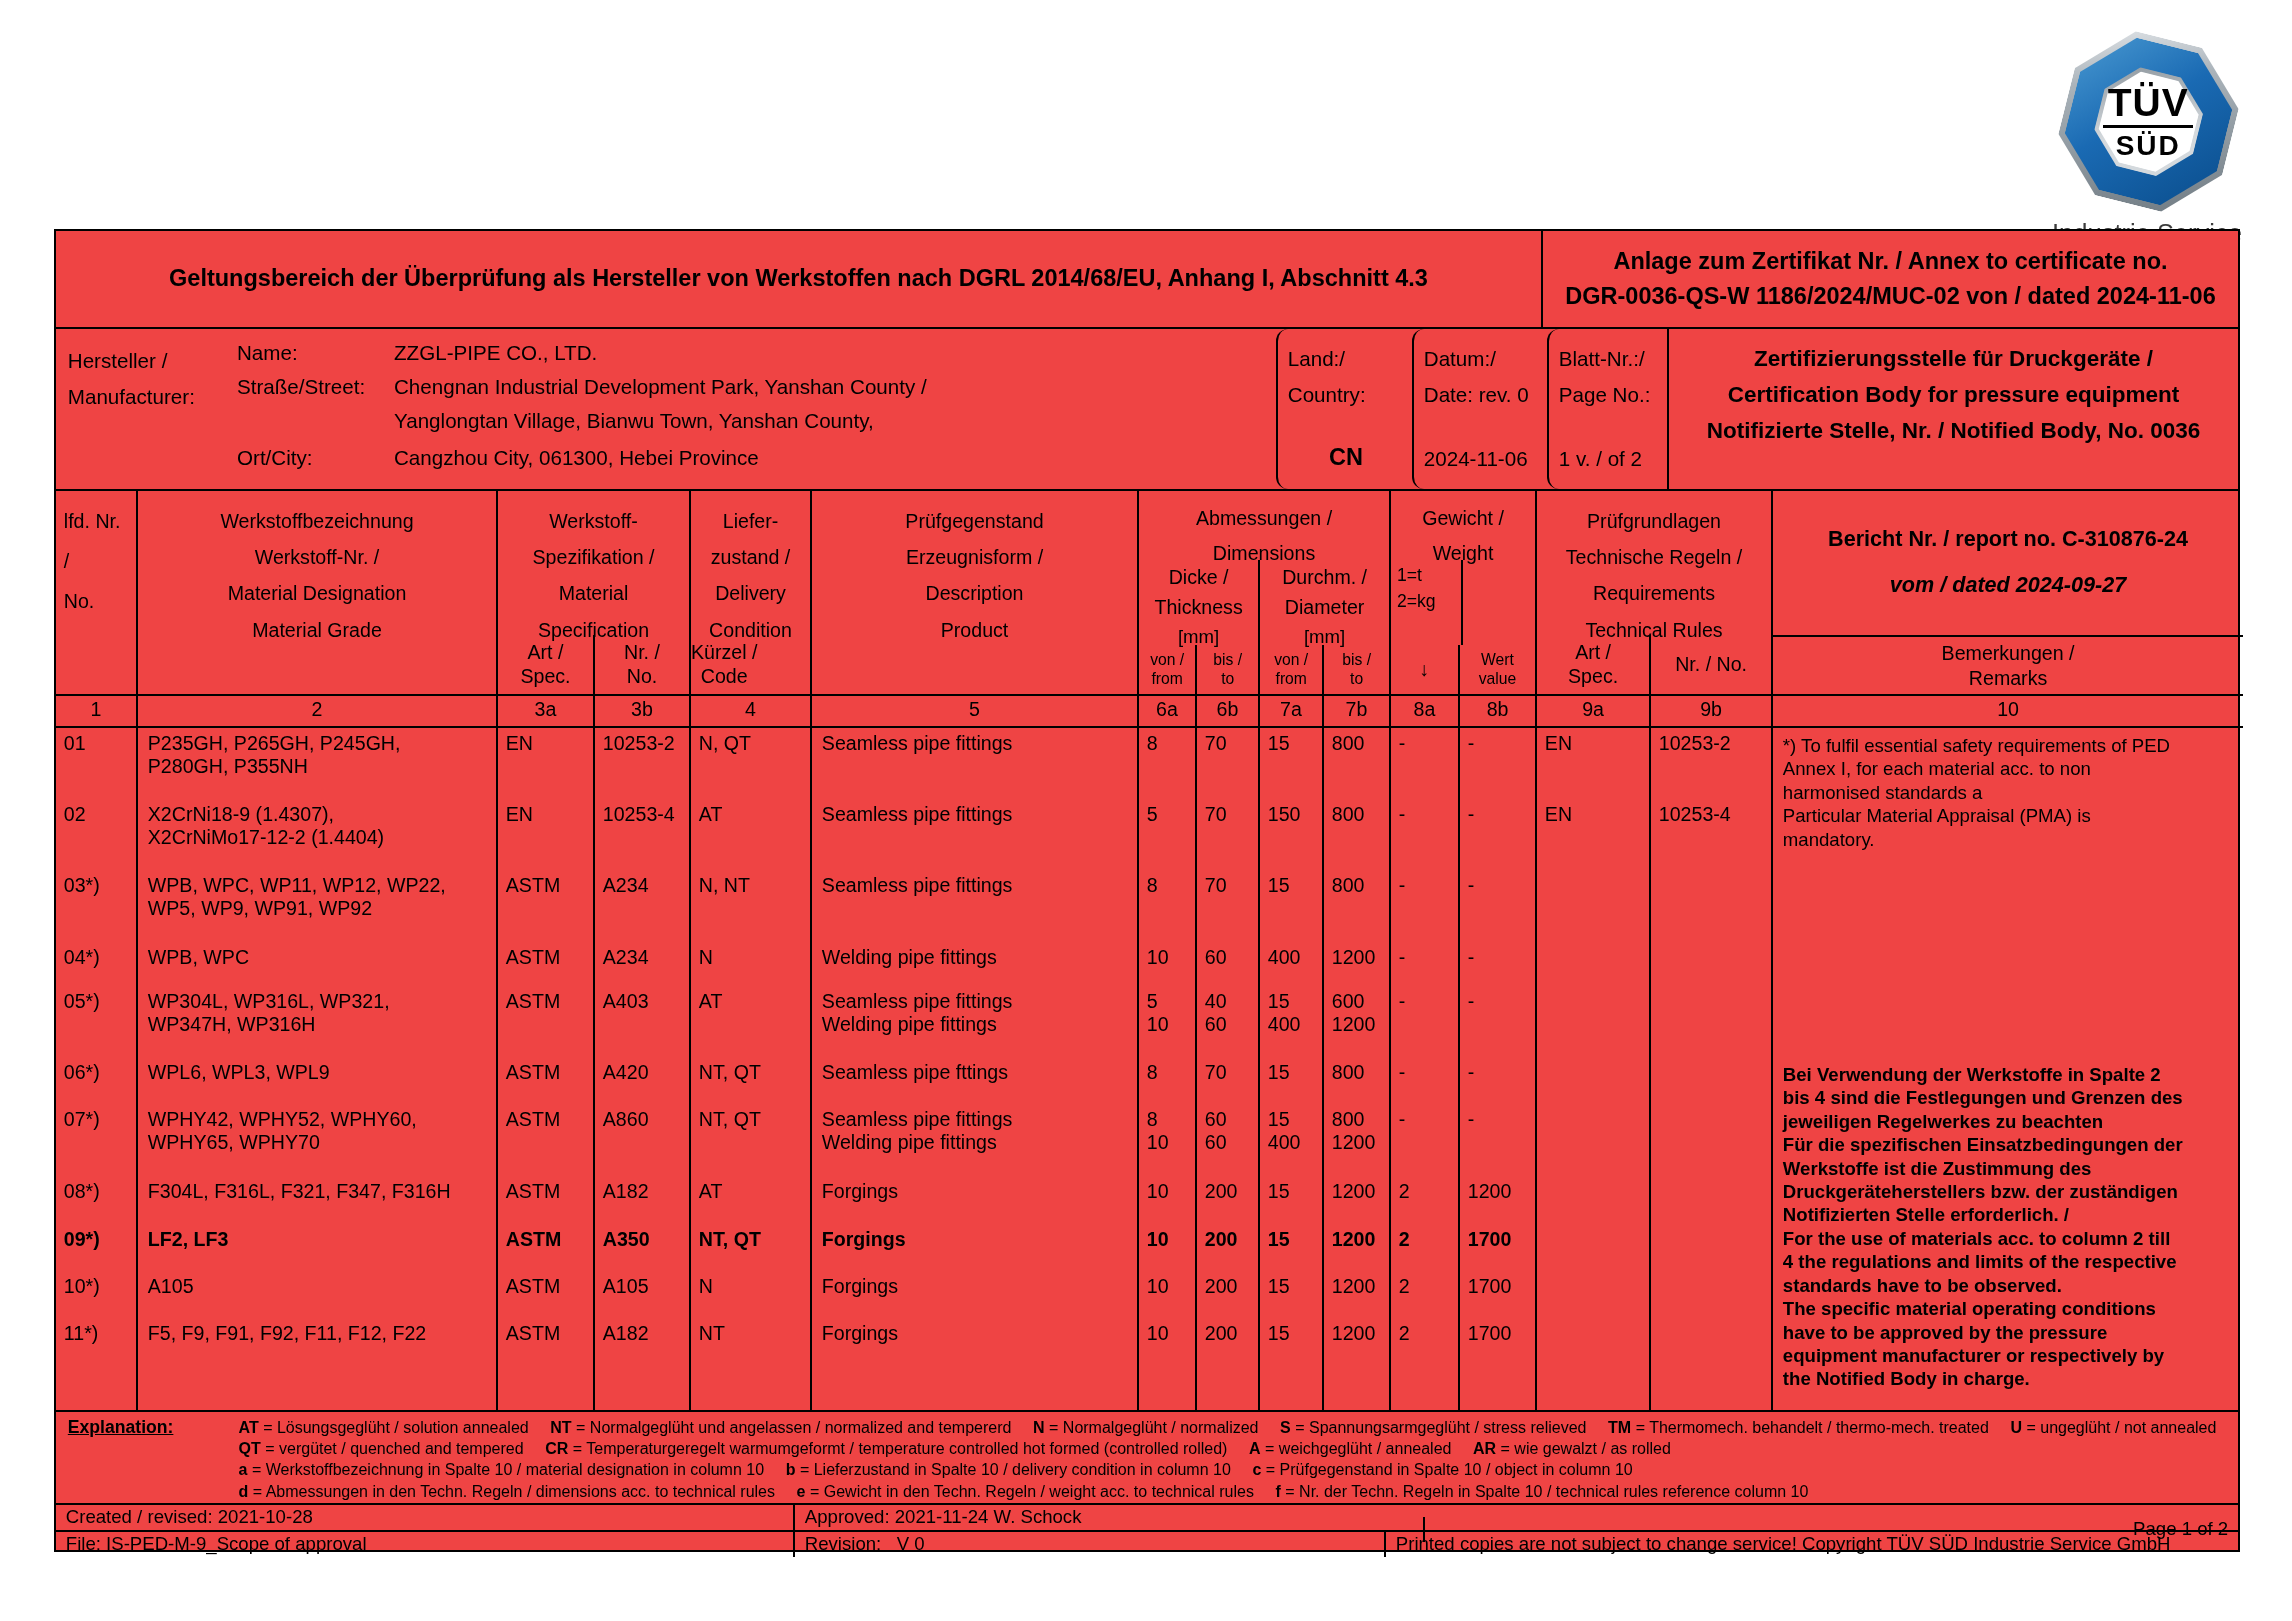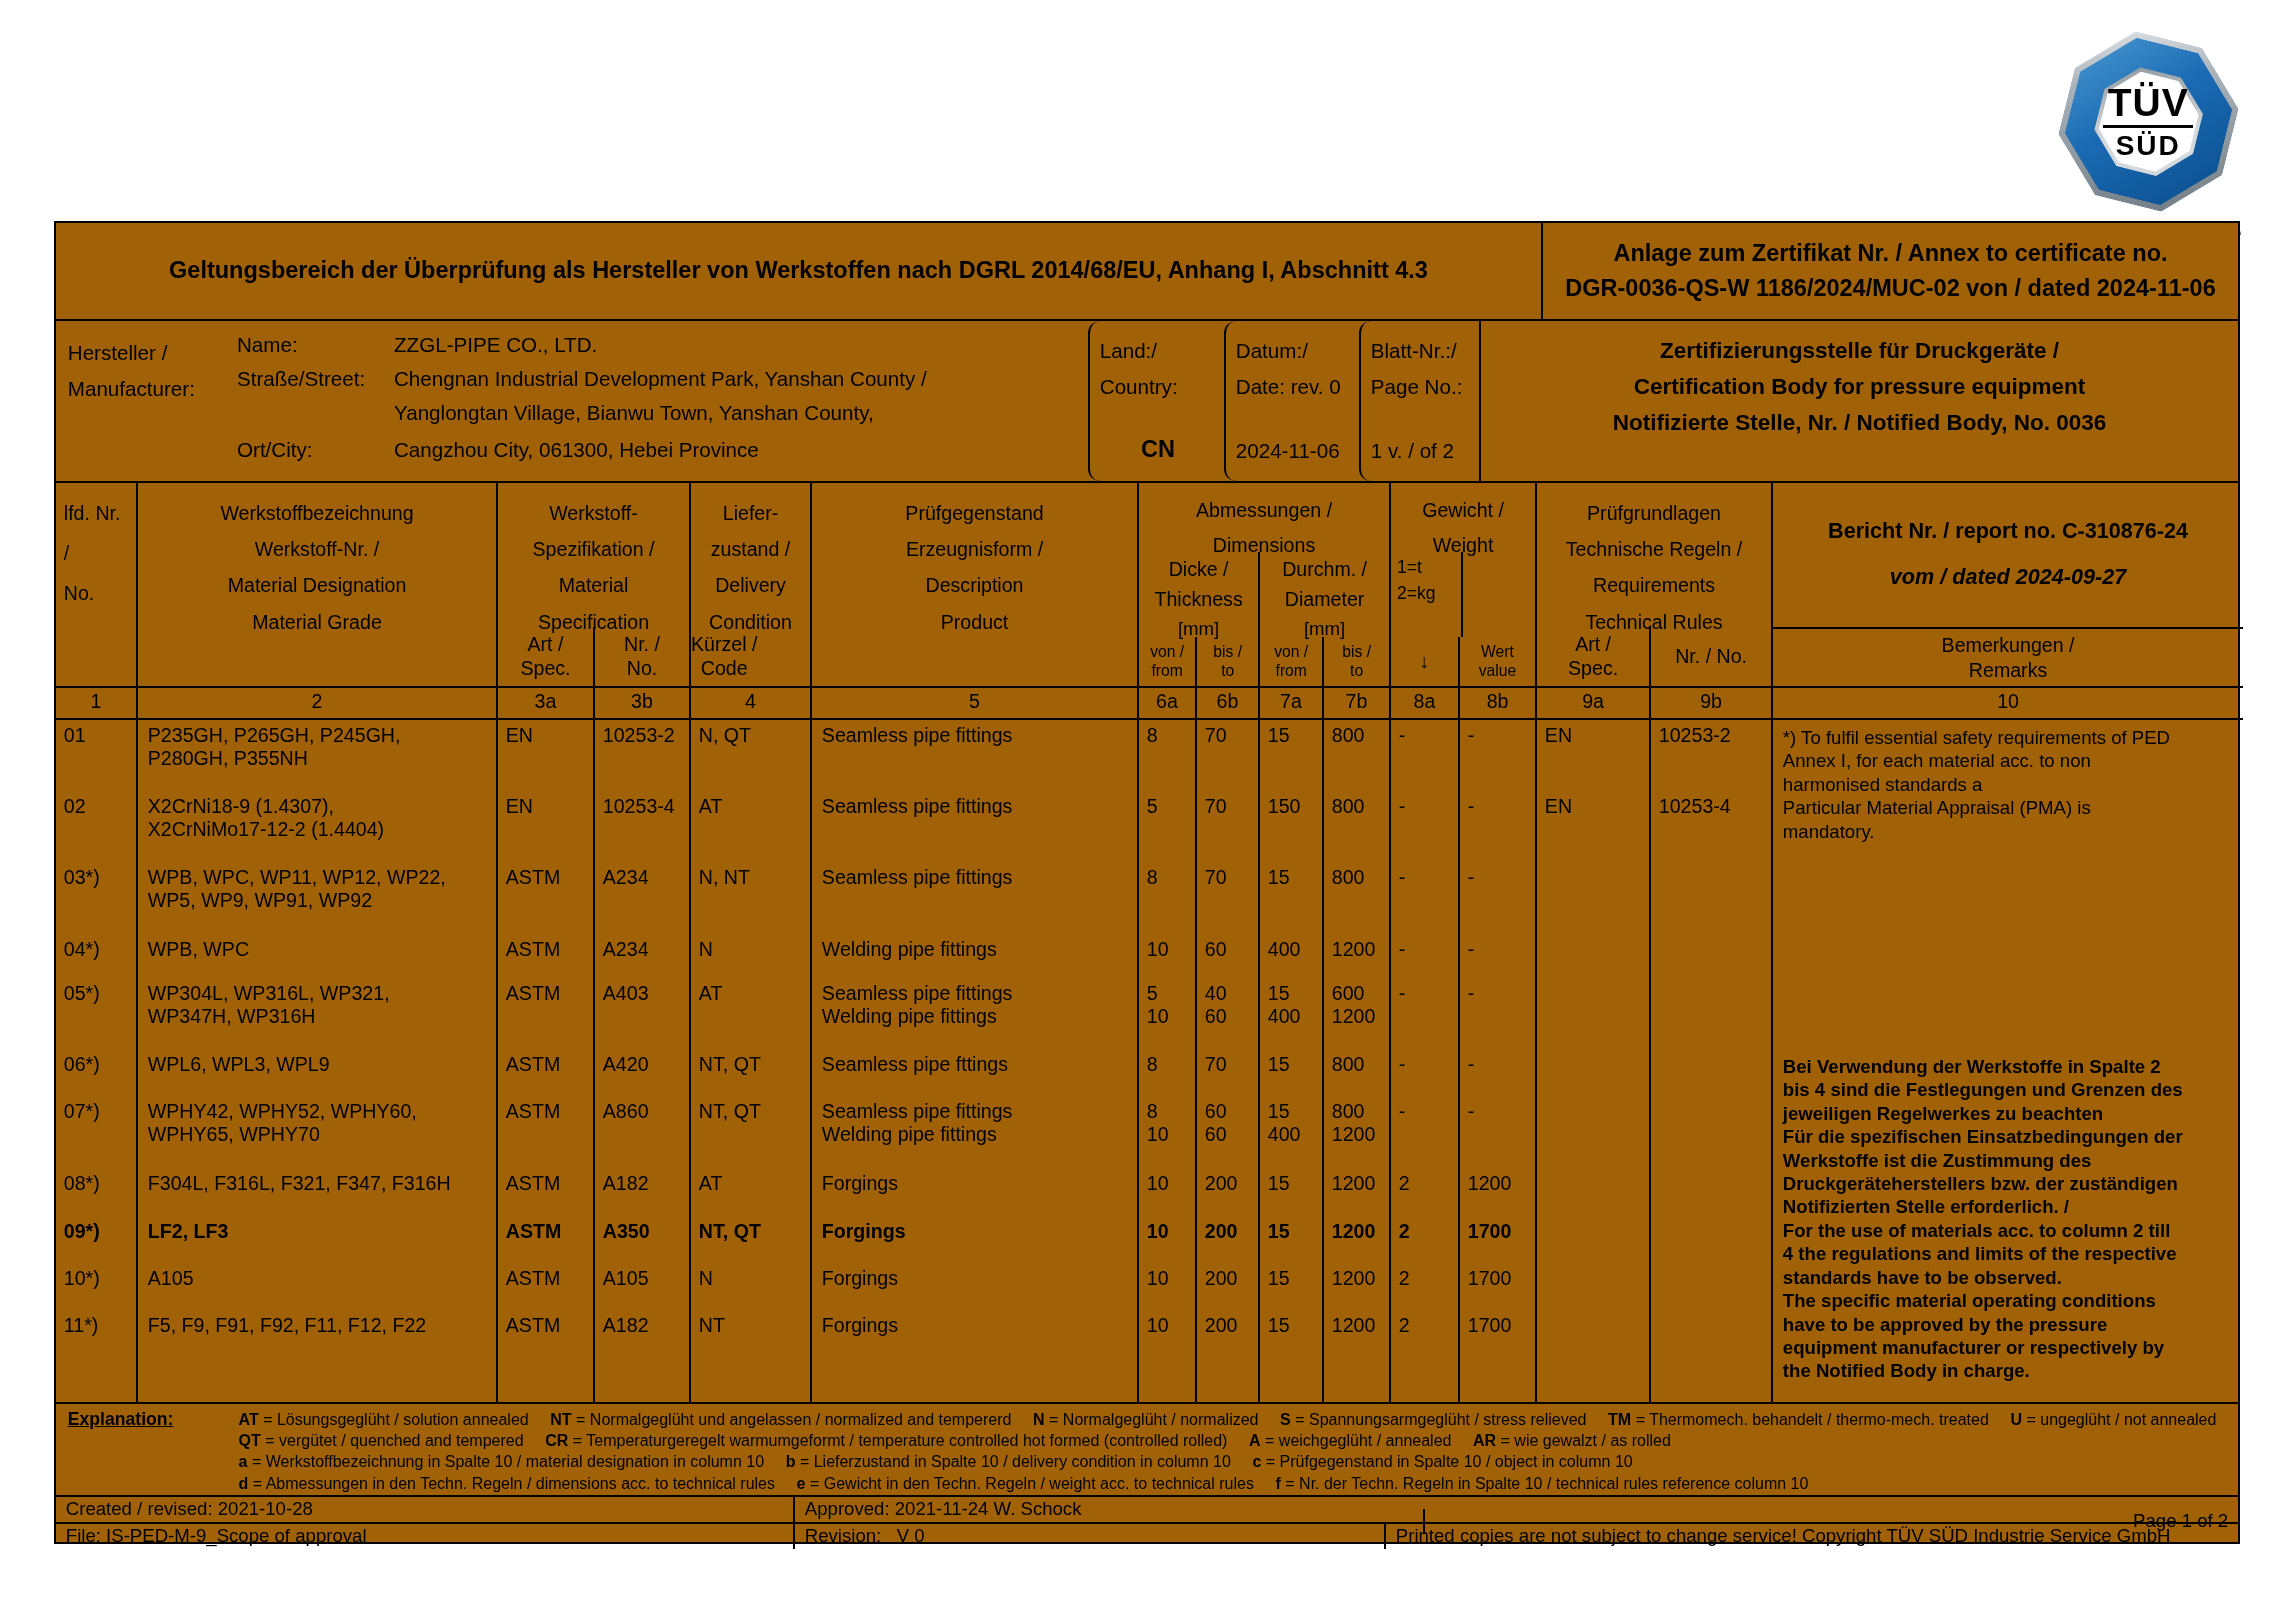--- a/index.html
+++ b/index.html
@@ -21,33 +21,33 @@
   .oct3 { width:102px; height:102px; background:linear-gradient(160deg,#8d969d 0%,#d4d9dd 60%); }
   .oct4 { width:94px; height:94px; background:#ffffff; flex-direction:column; }
   .logo-text { position:absolute; left:14.7px; top:0; width:169px; height:169px;
                display:flex; flex-direction:column; align-items:center; justify-content:center; }
   .logo-tuv { font-weight:bold; font-size:39px; letter-spacing:1px; line-height:1; }
   .logo-rule { width:90px; height:3.9px; background:#000; margin:2.9px 0 3.9px 0; }
   .logo-sud { font-weight:bold; font-size:28px; letter-spacing:2px; line-height:1; }
   .logo-caption { margin-top:7.8px; font-size:25.5px; color:#3c3c3c; white-space:nowrap; }
 
   
-  .doc { position:absolute; left:54px; top:221px; width:2186px; height:1323px;
-         border:2.9px solid #000; background:#a16207; }
+  .doc { position:absolute; left:54px; top:229px; width:2186px; height:1323px;
+         border:2.9px solid #000; background:#ef4444; }
 
   
   .title-band { display:flex; height:98px; border-bottom:2.9px solid #000; }
   .title-left { width:1485px; display:flex; flex-direction:column; justify-content:center;
                 text-align:center; font-weight:bold; font-size:23.5px; line-height:1.5; }
   .title-right { flex:1; border-left:2.9px solid #000; display:flex; flex-direction:column;
                  justify-content:center; text-align:center; font-weight:bold; font-size:23.5px; line-height:1.5; }
 
   
   .man-band { display:flex; height:162px; border-bottom:2.9px solid #000; font-size:20.6px; }
-  .man-main { width:1032px; position:relative; padding-top:13.7px; }
+  .man-main { width:1220px; position:relative; padding-top:13.7px; }
   .man-label { position:absolute; left:11.8px; top:13.7px; line-height:1.75; }
   .man-grid { position:absolute; left:181px; top:13.7px; }
   .man-row { display:flex; line-height:1.0; }
   .man-row .ml { width:157px; }
   .man-r1 { margin-bottom:13.7px; } .man-r2 { margin-bottom:13.7px; } .man-r3 { margin-bottom:15.7px; }
   .man-cell { border-left:2.9px solid #000; display:flex; flex-direction:column; padding:11.8px 7.8px 9.8px 9.8px;border-radius:12px; }
   .man-cell .cell-label { line-height:1.75; }
   .man-cell .cell-value { margin-top:auto; padding-bottom:7.8px; }
   .cell-value.center { text-align:center; }
   .man-land { width:136px; } .man-land .cell-value { font-weight:bold; font-size:23.5px; }

